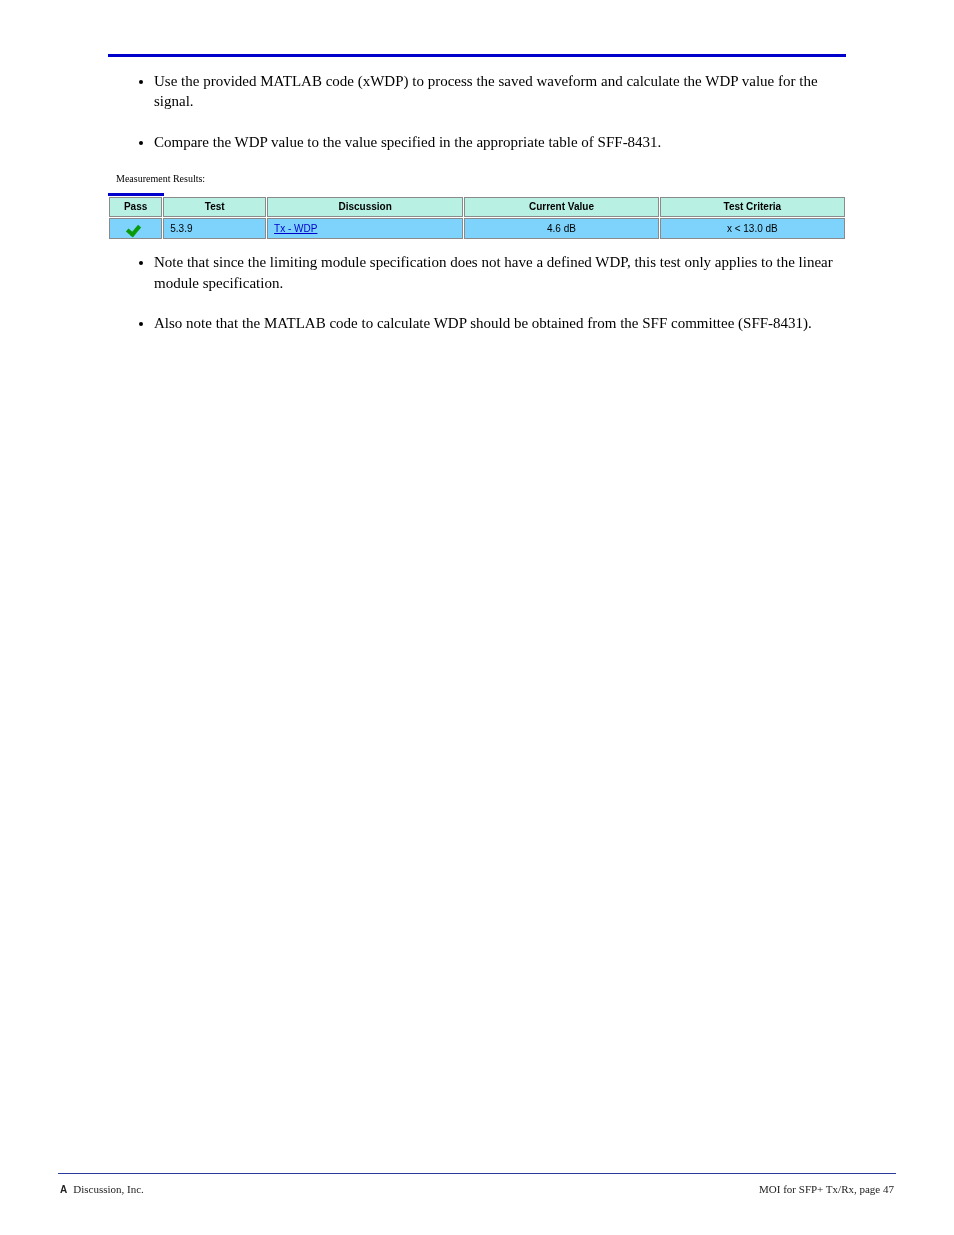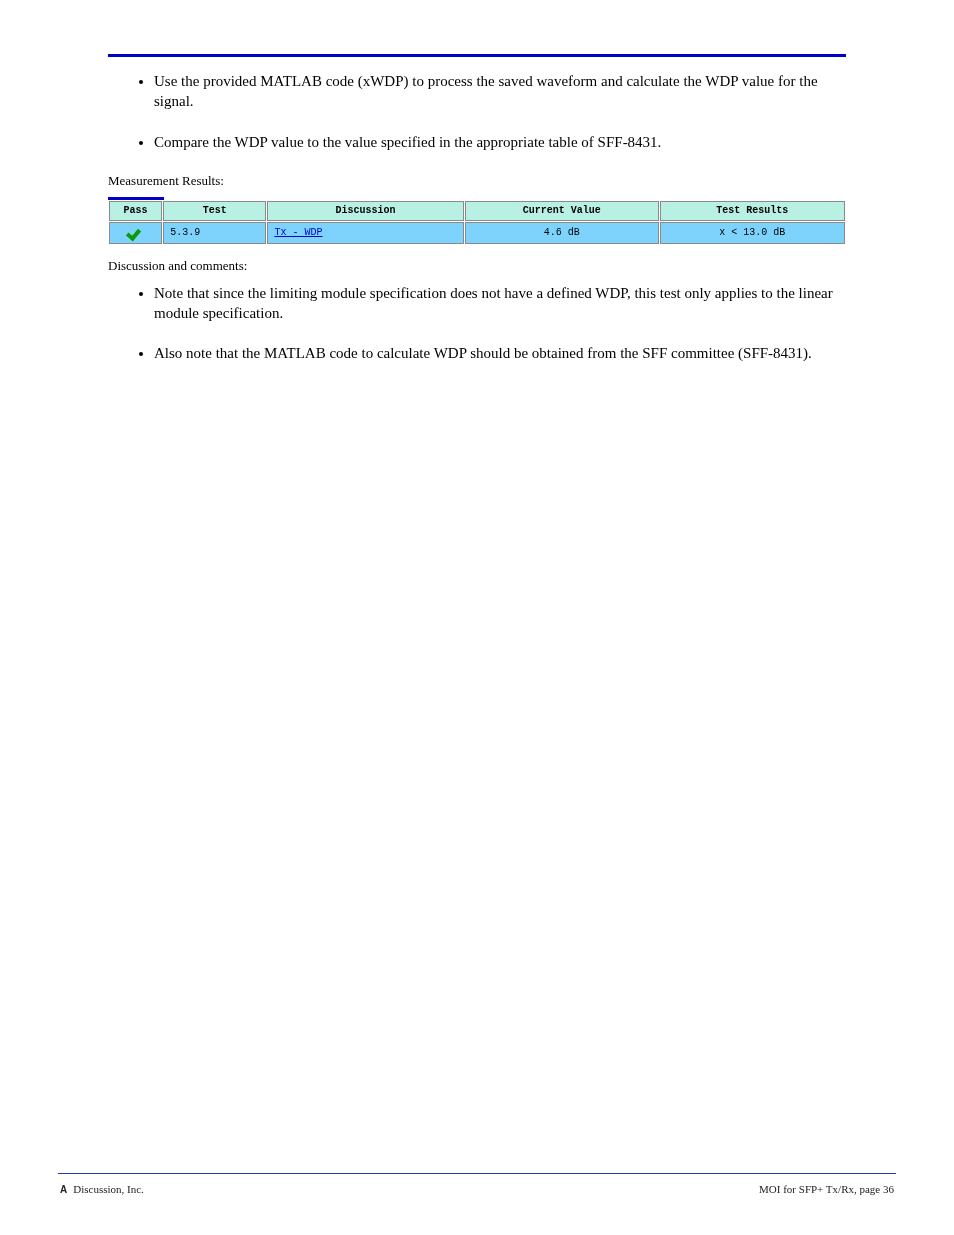--- a/index.html
+++ b/index.html
@@ -28,38 +28,38 @@
   ul.bullets {
     list-style: disc;
     margin: 0 0 18px 0;
     padding-left: 46px;
   }
   ul.bullets li {
     margin: 6px 0 20px 0;
     font-size: 15px;
   }
   .section-heading {
-    font-size: 13px;
-    margin: 10px 0 8px 0;
+    font-size: 10px;
+    margin: 10px 0 8px 8px;
   }
 
   
   .data-table-wrap {
     margin: 6px 0 12px 0;
   }
   .topcap {
     width: 56px;
     height: 3px;
     background: #0000cc;
   }
   table.data {
     border-collapse: separate;
     border-spacing: 1px;
     width: 100%;
-    font-family: Liberation Mono, monospace;
+    font-family: Liberation Sans, sans-serif;
     font-size: 10px;
   }
   table.data th, table.data td {
     border: 1px solid #8a8a8a;
     padding: 2px 6px;
     box-sizing: border-box;
     vertical-align: middle;
   }
   table.data th {
     background: #b8f0e4;
@@ -144,50 +144,49 @@
 
     <div class="data-table-wrap">
       <div class="topcap"></div>
       <table class="data">
         <thead>
           <tr>
             <th class="cell-pass">Pass</th>
             <th class="cell-test">Test</th>
             <th class="cell-meas">Discussion</th>
             <th class="cell-curval">Current Value</th>
-            <th class="cell-crit">Test Results</th>
+            <th class="cell-crit">Test Criteria</th>
           </tr>
         </thead>
         <tbody>
           <tr>
             <td class="cell-pass">
               <span class="icon-pass"></span>
             </td>
             <td class="cell-test">5.3.9</td>
             <td class="cell-meas">
               <a class="meas-link" href="#">Tx - WDP</a>
             </td>
             <td class="cell-curval">4.6 dB</td>
             <td class="cell-crit">x &lt; 13.0 dB</td>
           </tr>
         </tbody>
       </table>
     </div>
 
-    <div class="section-heading">Discussion and comments:</div>
 
     <ul class="bullets">
       <li>Note that since the limiting module specification does not have a defined WDP, this test only applies to the linear module specification.</li>
       <li>Also note that the MATLAB code to calculate WDP should be obtained from the SFF committee (SFF-8431).</li>
     </ul>
   </div>
 
   <div class="footer">
     <div class="foot-rule"></div>
     <div class="footer-line">
       <span class="footer-left">
         <span class="brand-mark">A</span>
         <span>Discussion, Inc.</span>
       </span>
-      <span>MOI for SFP+ Tx/Rx, page 36</span>
+      <span>MOI for SFP+ Tx/Rx, page 47</span>
     </div>
   </div>
 </div>
 
 </body></html>

